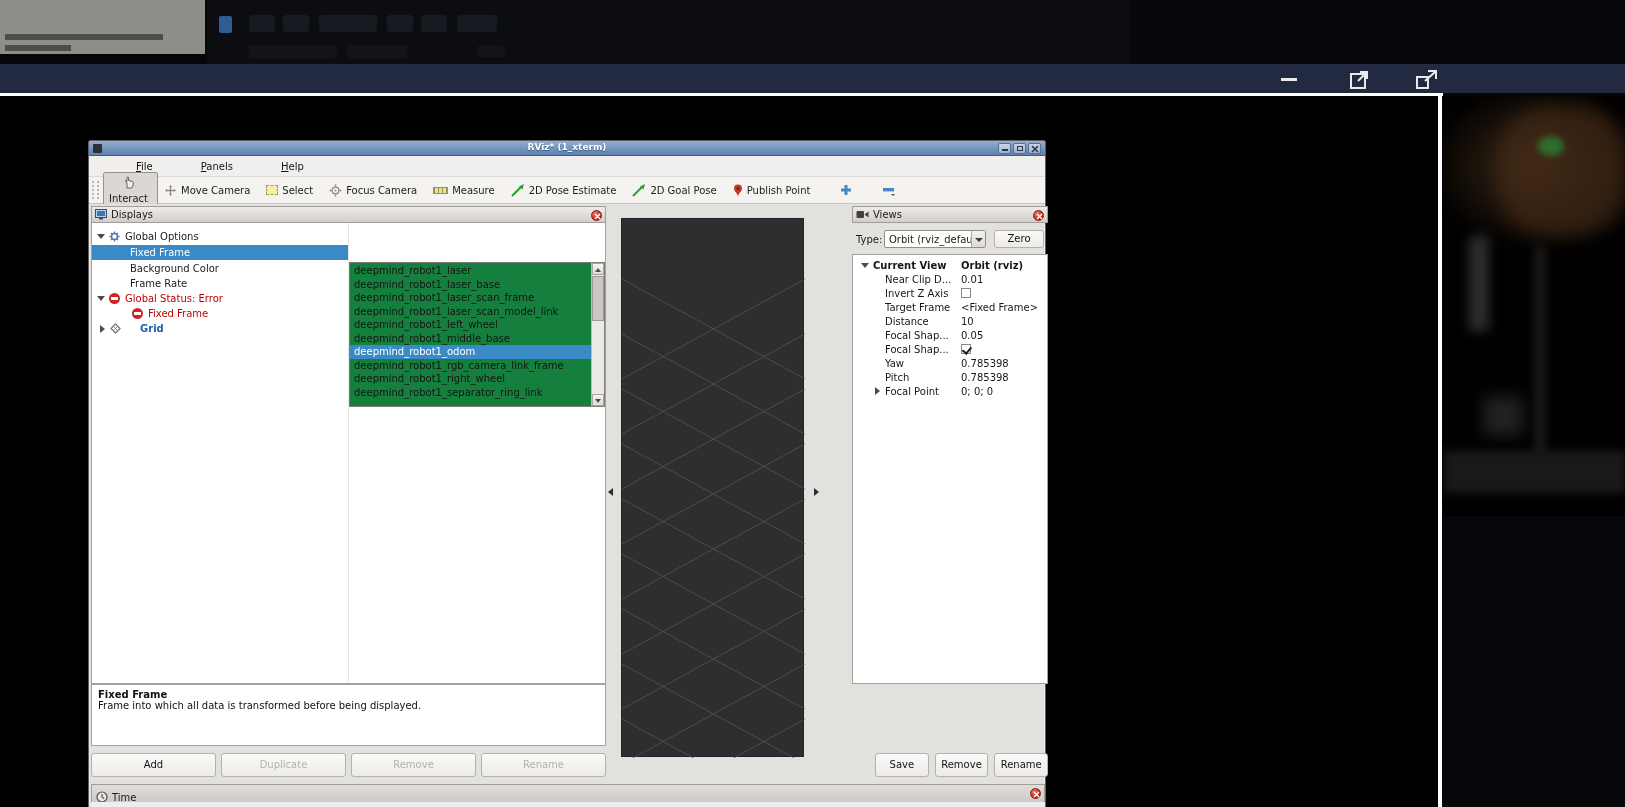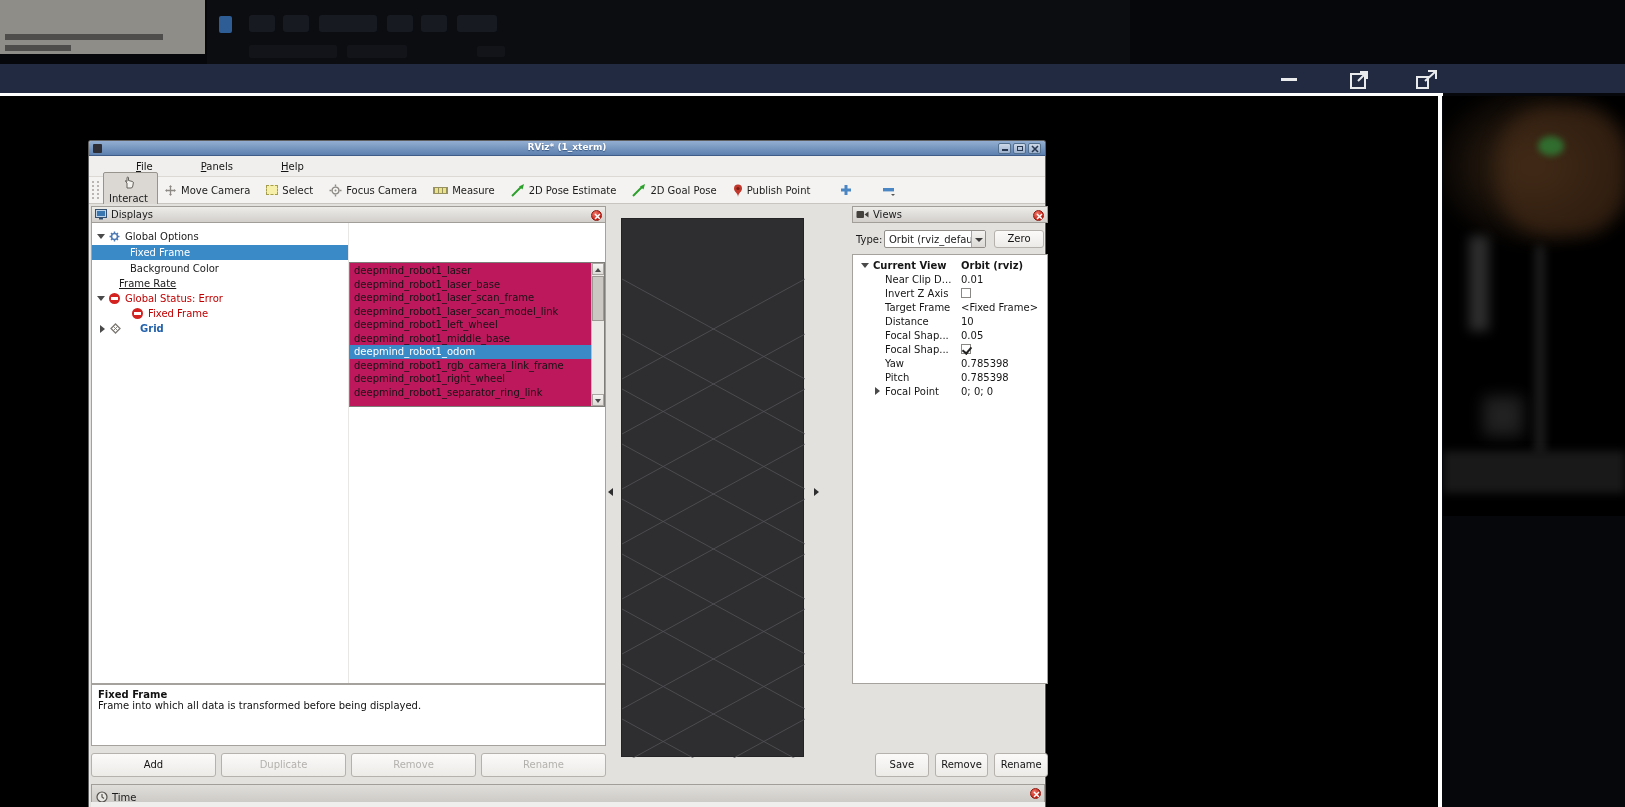--- a/index.html
+++ b/index.html
@@ -85,21 +85,21 @@
 
   #fixedframe-combo { position:absolute; left:257px; top:39px; width:255px; height:15px;
     background:#fff; border:1px solid #8a8a8a; font-size:10px; color:#111; }
   #fixedframe-combo .val { position:absolute; left:3px; top:1px; }
   .combo-arrow-btn { position:absolute; right:0; top:0; bottom:0; width:14px;
     background:linear-gradient(#f4f3f1,#dcd9d5); border-left:1px solid #a9a6a1; }
   .tri-down { position:absolute; left:3px; top:5px; width:0; height:0;
     border-left:4px solid transparent; border-right:4px solid transparent; border-top:4px solid #3c3c3c; }
 
   #frame-popup { position:absolute; left:258px; top:56px; width:256px; height:145px;
-    background:#be185d; border:1px solid #7f7d79; z-index:6; }
+    background:#15803d; border:1px solid #7f7d79; z-index:6; }
   .popup-item { position:absolute; left:0; width:242px; height:13.5px; font-size:10px; color:#141414;
     padding-left:4px; white-space:nowrap; display:flex; align-items:center; }
   .popup-item.sel { background:#3a8ac7; color:#fff; }
   #popup-scroll { position:absolute; right:0; top:0; bottom:0; width:13px; background:#eceae7; border-left:1px solid #bfbcb7; }
   .sbtn { position:absolute; left:0; width:12px; height:12px; background:linear-gradient(#f6f5f3,#dedbd7); border:1px solid #aaa7a2; }
   .tri-up-s { position:absolute; left:2px; top:4px; width:0; height:0;
     border-left:3px solid transparent; border-right:3px solid transparent; border-bottom:4px solid #4c4c4c; }
   .tri-down-s { position:absolute; left:2px; top:4px; width:0; height:0;
     border-left:3px solid transparent; border-right:3px solid transparent; border-top:4px solid #4c4c4c; }
   #popup-thumb { position:absolute; left:0; top:13px; width:12px; height:45px; background:#cbc8c3; border:1px solid #9c9994; }
@@ -347,21 +347,21 @@
 
         <div class="trow sel-blue" style="top:22px;">
           <span class="lbl" style="margin-left:38px;">Fixed Frame</span>
         </div>
 
         <div class="trow" style="top:38px;">
           <span class="lbl" style="margin-left:38px;">Background Color</span>
         </div>
 
         <div class="trow" style="top:53px;">
-          <span class="lbl" style="margin-left:27px;text-decoration:underline;">Frame Rate</span>
+          <span class="lbl" style="margin-left:38px;">Frame Rate</span>
         </div>
 
         <div class="trow" style="top:68px;">
           <span class="exp open" style="margin-left:5px;"></span>
           <span class="err-ico" style="margin-left:4px;"></span>
           <span class="lbl red-text" style="margin-left:5px;">Global Status: Error</span>
         </div>
 
         <div class="trow" style="top:83px;">
           <span class="err-ico" style="margin-left:40px;"></span>

